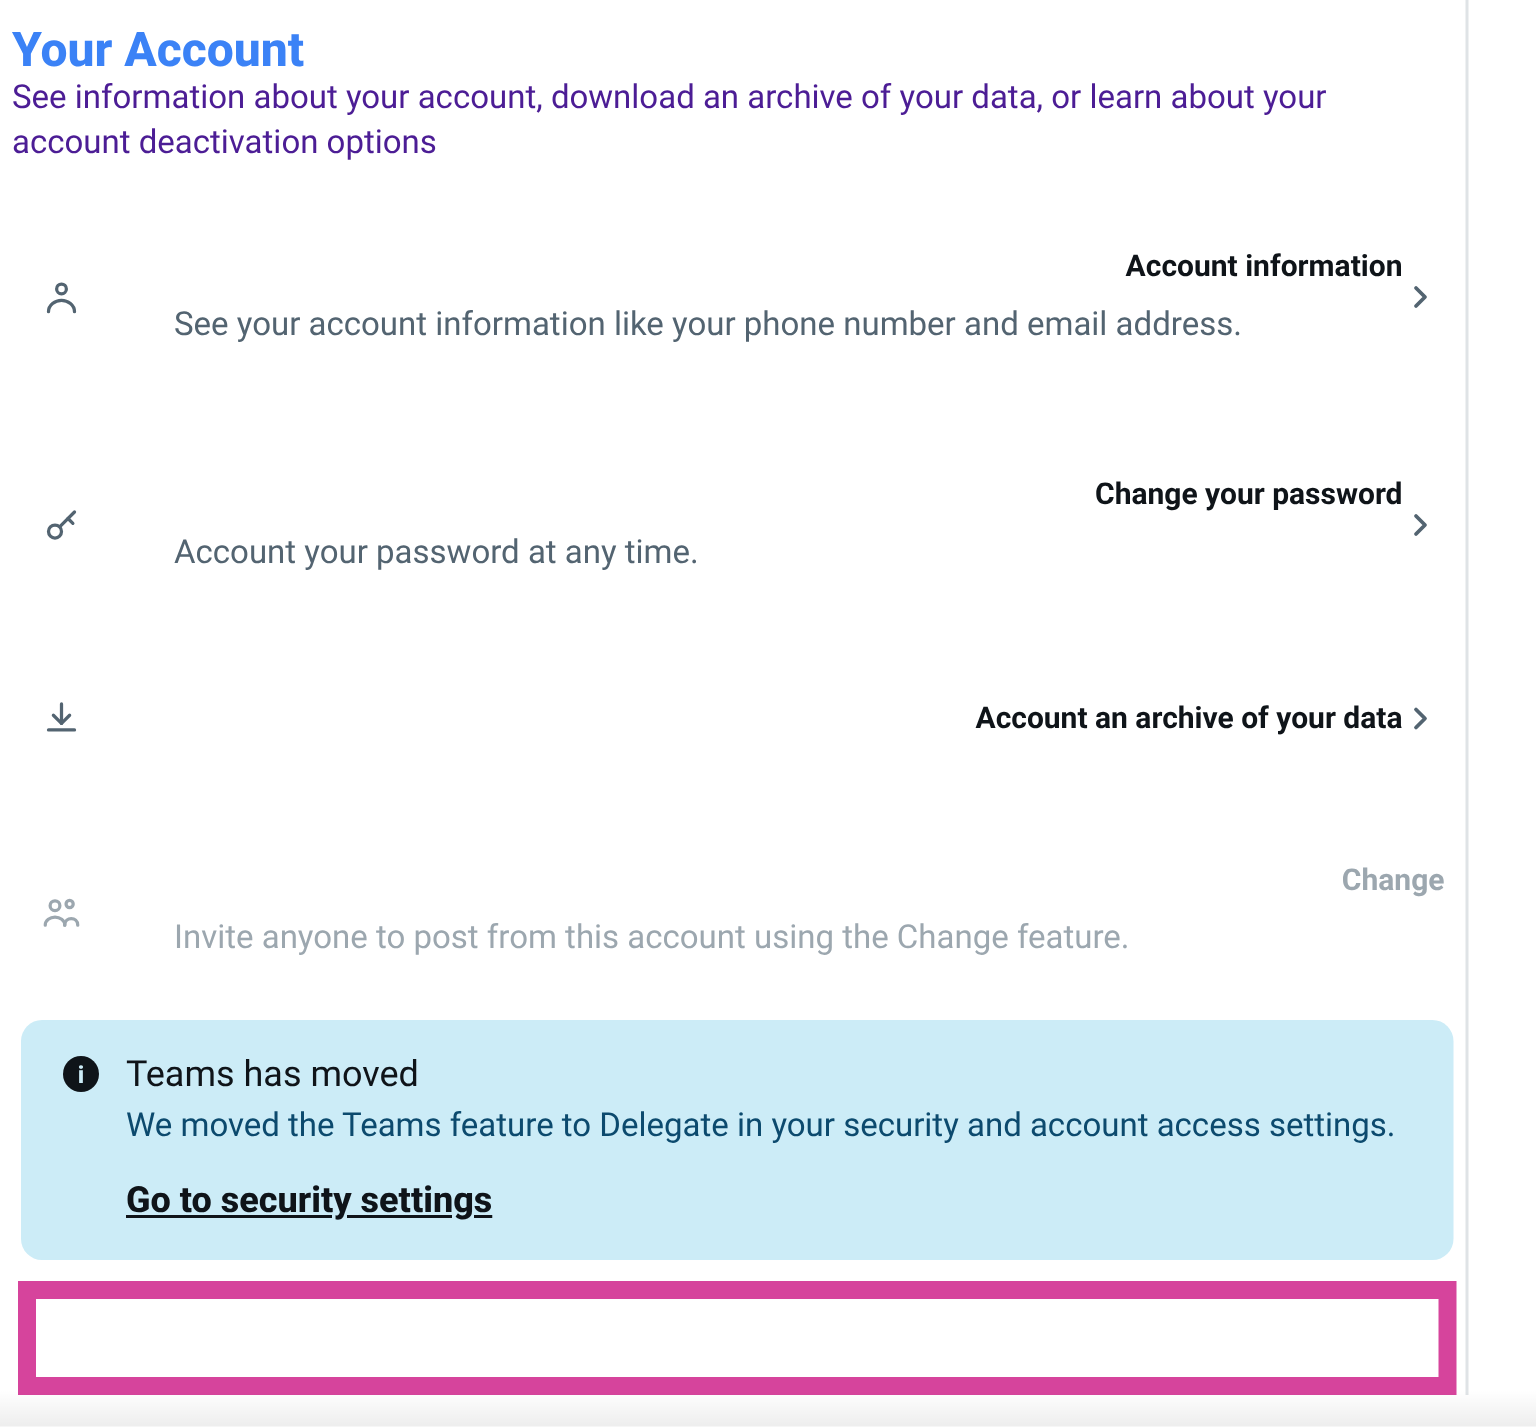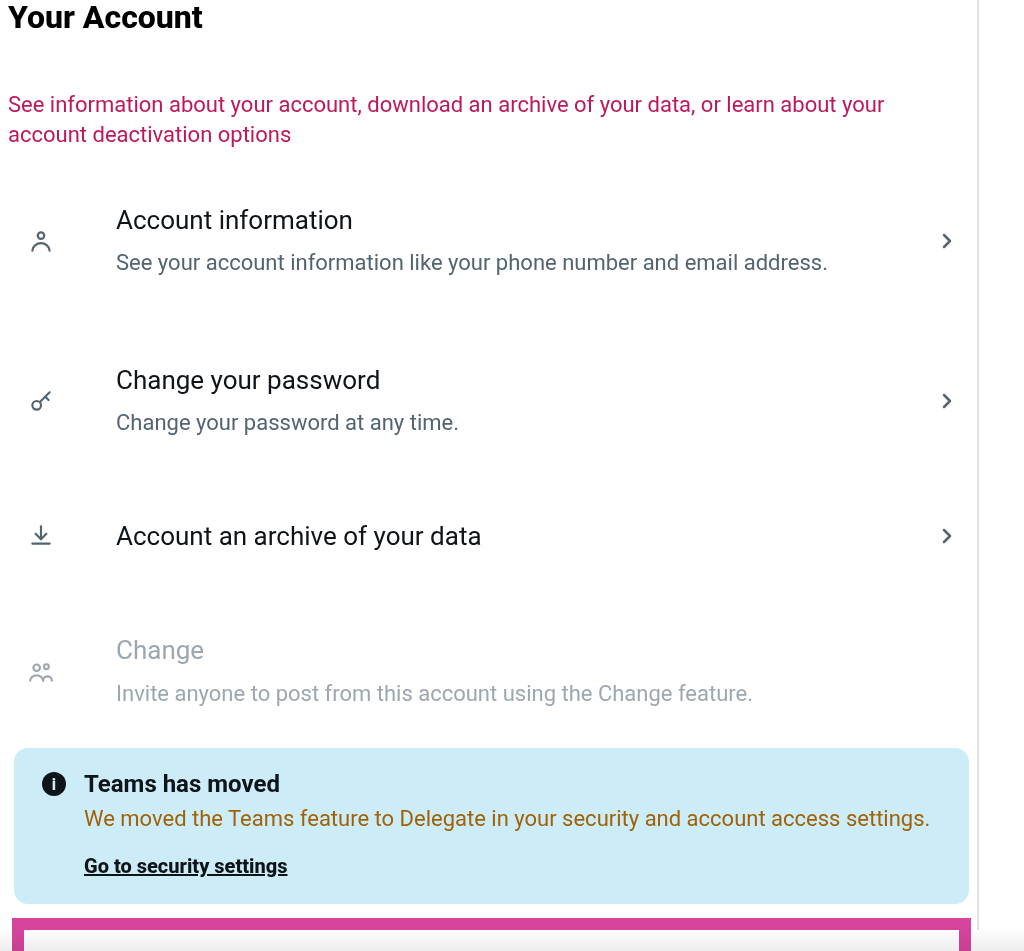--- a/index.html
+++ b/index.html
@@ -12,29 +12,28 @@
     overflow: hidden;
   }
   .content {
     width: 975px;
     padding: 0 0 0 8px;
     position: relative;
   }
   .page-title {
     font-size: 32px;
     font-weight: 800;
-    color: #000000;
+    color: #3b82f6;
     margin-top: 0;
-    padding-top: 0;
+    padding-top: 16px;
     line-height: 1.1;
   }
   .page-desc {
     font-size: 22px;
-    color: #be185d;
-    margin-top: 55px;
+    color: #4c1d95;
     line-height: 1.35;
     max-width: 920px;
   }
   .item {
     display: flex;
     align-items: center;
     padding: 18px 12px 18px 20px;
     cursor: pointer;
   }
   .item-icon {
@@ -45,23 +44,24 @@
     justify-content: flex-start;
     color: #536471;
   }
   .item-icon svg { width: 26px; height: 26px; }
   .item-body {
     flex: 1 1 auto;
     padding-left: 52px;
   }
   .item-title {
     color: #0f1419;
-    font-size: 26px;
-    font-weight: 400;
+    font-size: 20px;
+    font-weight: 700;
     line-height: 1.25;
+    text-align: right;
   }
   .item-sub {
     color: #536471;
     font-size: 22px;
     margin-top: 13px;
     line-height: 1.3;
   }
   .item-chevron {
     flex: 0 0 28px;
     color: #536471;
@@ -98,32 +98,32 @@
     display: flex;
     align-items: center;
     justify-content: center;
     font-weight: 800;
     font-size: 16px;
     margin-top: 2px;
   }
   .notice-body { flex: 1 1 auto; }
   .notice-title {
     font-size: 24px;
-    font-weight: 700;
+    font-weight: 400;
     color: #0f1419;
   }
   .notice-text {
     font-size: 22px;
-    color: #a16207;
+    color: #0c4a6e;
     margin-top: 6px;
     line-height: 1.35;
   }
   .notice-link {
     display: inline-block;
-    font-size: 20px;
+    font-size: 24px;
     font-weight: 800;
     color: #0f1419;
     text-decoration: underline;
     margin-top: 20px;
     cursor: pointer;
   }
 
   .highlight {
     border: 12px solid #d6449c;
     margin: 14px 4px 0 4px;
@@ -180,21 +180,21 @@
   <div class="item gap-top2">
     <div class="item-icon">
       <svg viewBox="0 0 24 24" fill="none" stroke="currentColor" stroke-width="2" stroke-linecap="round" stroke-linejoin="round">
         <circle cx="8" cy="16" r="4"></circle>
         <path d="M11 13 L20 4"></path>
         <path d="M16 8 L19 11"></path>
       </svg>
     </div>
     <div class="item-body">
       <div class="item-title">Change your password</div>
-      <div class="item-sub">Change your password at any time.</div>
+      <div class="item-sub">Account your password at any time.</div>
     </div>
     <div class="item-chevron">
       <svg viewBox="0 0 24 24" fill="none" stroke="currentColor" stroke-width="2.5" stroke-linecap="round" stroke-linejoin="round">
           <polyline points="9 6 15 12 9 18"></polyline>
         </svg>
     </div>
   </div>
 
   <div class="item gap-top3">
     <div class="item-icon">

